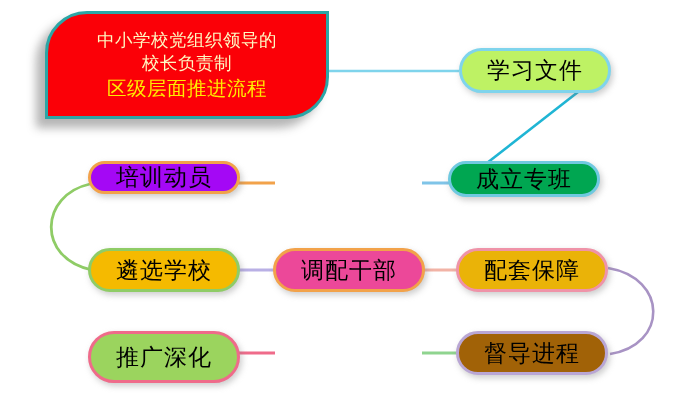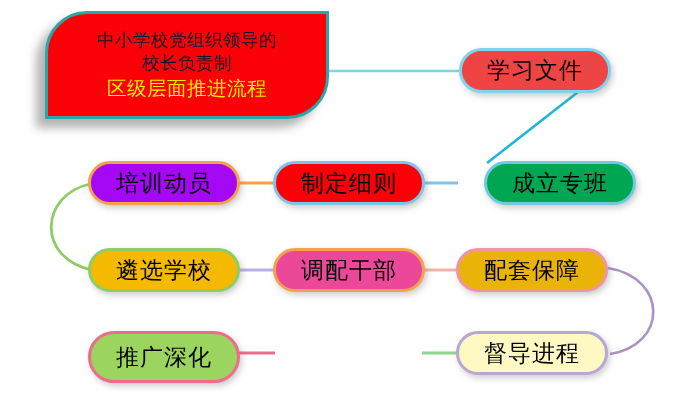--- a/index.html
+++ b/index.html
@@ -38,21 +38,21 @@
     border-radius: 42px 0 42px 0;
     box-sizing: border-box;
     display: flex;
     flex-direction: column;
     align-items: center;
     justify-content: center;
     filter: drop-shadow(-9px 9px 5px rgba(90,90,90,0.45));
     z-index: 3;
   }
   .title-line {
-    color: #0f172a;
+    color: #fef9c3;
     font-size: 17.5px;
     line-height: 23px;
     letter-spacing: 0.5px;
     white-space: nowrap;
   }
   .title-line.accent {
     color: #ffec00;
     font-weight: normal;
     font-size: 19.5px;
     line-height: 27px;
@@ -103,50 +103,47 @@
     <line x1="238" y1="353" x2="275" y2="353" stroke="#ef6b8a" stroke-width="3"></line>
     <line x1="422" y1="353" x2="458" y2="353" stroke="#8fd48f" stroke-width="3"></line>
   </svg>
 
   <div class="title-box">
     <div class="title-line">中小学校党组织领导的</div>
     <div class="title-line">校长负责制</div>
     <div class="title-line accent">区级层面推进流程</div>
   </div>
 
-  <div class="pill dark-text" style="left:459px; top:48px; width:152px; height:45px; background:#ef4444; border-color:#7fd4ec;">
+  <div class="pill dark-text" style="left:459px; top:48px; width:152px; height:45px; background:#bef264; border-color:#7fd4ec;">
     <span class="pill-label">学习文件</span>
   </div>
 
-  <div class="pill dark-text" style="left:88px; top:161px; width:152px; height:44px; background:#a408f5; border-color:#f2a24a;">
+  <div class="pill dark-text" style="left:88px; top:161px; width:152px; height:33px; background:#a408f5; border-color:#f2a24a;">
     <span class="pill-label">培训动员</span>
   </div>
 
-  <div class="pill dark-text" style="left:273px; top:161px; width:152px; height:44px; background:#fb0007; border-color:#7fc4e8;">
-    <span class="pill-label">制定细则</span>
-  </div>
 
-  <div class="pill dark-text" style="left:484px; top:161px; width:152px; height:44px; background:#00a651; border-color:#6fc9e0;">
+  <div class="pill dark-text" style="left:448px; top:161px; width:152px; height:36px; background:#00a651; border-color:#6fc9e0;">
     <span class="pill-label">成立专班</span>
   </div>
 
   <div class="pill dark-text" style="left:88px; top:248px; width:152px; height:44px; background:#f5ba00; border-color:#8fcc66;">
     <span class="pill-label">遴选学校</span>
   </div>
 
   <div class="pill dark-text" style="left:273px; top:248px; width:152px; height:44px; background:#ec4899; border-color:#f2a24a;">
     <span class="pill-label">调配干部</span>
   </div>
 
   <div class="pill dark-text" style="left:456px; top:248px; width:152px; height:44px; background:#eab308; border-color:#ef93a8;">
     <span class="pill-label">配套保障</span>
   </div>
 
   <div class="pill dark-text" style="left:88px; top:331px; width:152px; height:52px; background:#9bd45e; border-color:#ef6b8a;">
     <span class="pill-label">推广深化</span>
   </div>
 
 
-  <div class="pill dark-text" style="left:456px; top:331px; width:152px; height:44px; background:#fef9c3; border-color:#b9a6d4;">
+  <div class="pill dark-text" style="left:456px; top:331px; width:152px; height:44px; background:#a16207; border-color:#b9a6d4;">
     <span class="pill-label">督导进程</span>
   </div>
 
 </div>
 
 </body></html>

